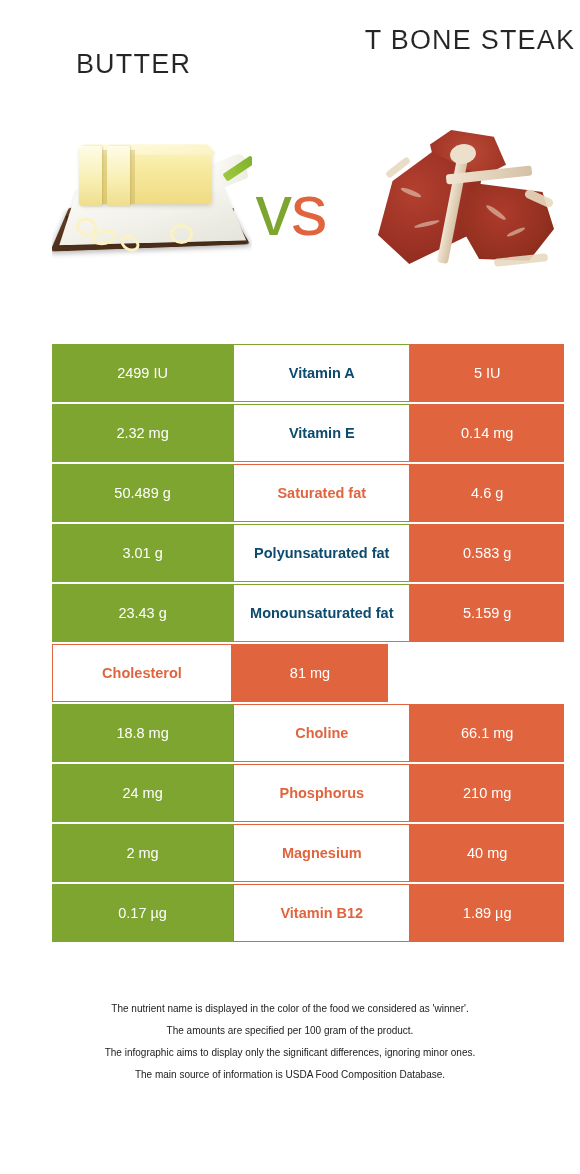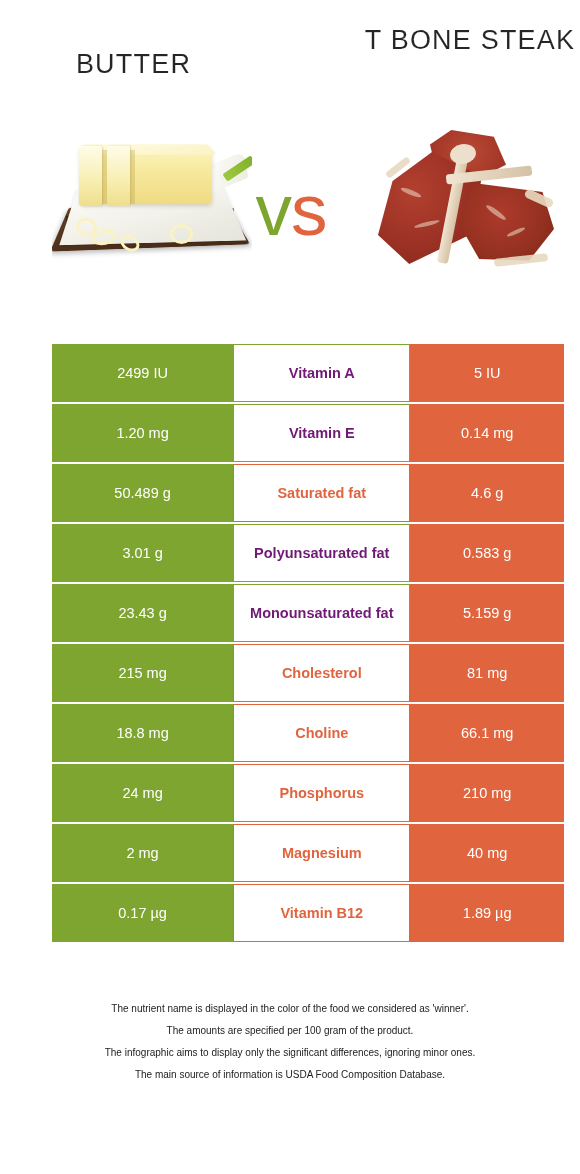--- a/index.html
+++ b/index.html
@@ -305,21 +305,21 @@
     width: 180px;
     background: #ffffff;
     font-weight: 700;
     font-size: 14.5px;
     border-top: 1px solid transparent;
     border-bottom: 1px solid transparent;
     border-left: 1px solid transparent;
     border-right: 1px solid transparent;
   }
   .mid-green {
-    color: #701a75;
+    color: #0c4a6e;
     border-color: #7DA52F;
     text-align: right;
   }
   .mid-orange {
     color: #E0653F;
     border-color: #E0653F;
   }
 
   
   .footer {
@@ -385,41 +385,40 @@
   </div>
 </div>
 
 <div class="table" id="nutrient-table">
     <div class="row">
       <div class="cell cell-left">2499 IU</div>
       <div class="cell cell-mid mid-green">Vitamin A</div>
       <div class="cell cell-right">5 IU</div>
     </div>
     <div class="row">
-      <div class="cell cell-left">1.20 mg</div>
+      <div class="cell cell-left">2.32 mg</div>
       <div class="cell cell-mid mid-green">Vitamin E</div>
       <div class="cell cell-right">0.14 mg</div>
     </div>
     <div class="row">
       <div class="cell cell-left">50.489 g</div>
       <div class="cell cell-mid mid-orange">Saturated fat</div>
       <div class="cell cell-right">4.6 g</div>
     </div>
     <div class="row">
       <div class="cell cell-left">3.01 g</div>
       <div class="cell cell-mid mid-green">Polyunsaturated fat</div>
       <div class="cell cell-right">0.583 g</div>
     </div>
     <div class="row">
       <div class="cell cell-left">23.43 g</div>
       <div class="cell cell-mid mid-green">Monounsaturated fat</div>
       <div class="cell cell-right">5.159 g</div>
     </div>
     <div class="row">
-      <div class="cell cell-left">215 mg</div>
       <div class="cell cell-mid mid-orange">Cholesterol</div>
       <div class="cell cell-right">81 mg</div>
     </div>
     <div class="row">
       <div class="cell cell-left">18.8 mg</div>
       <div class="cell cell-mid mid-orange">Choline</div>
       <div class="cell cell-right">66.1 mg</div>
     </div>
     <div class="row">
       <div class="cell cell-left">24 mg</div>

